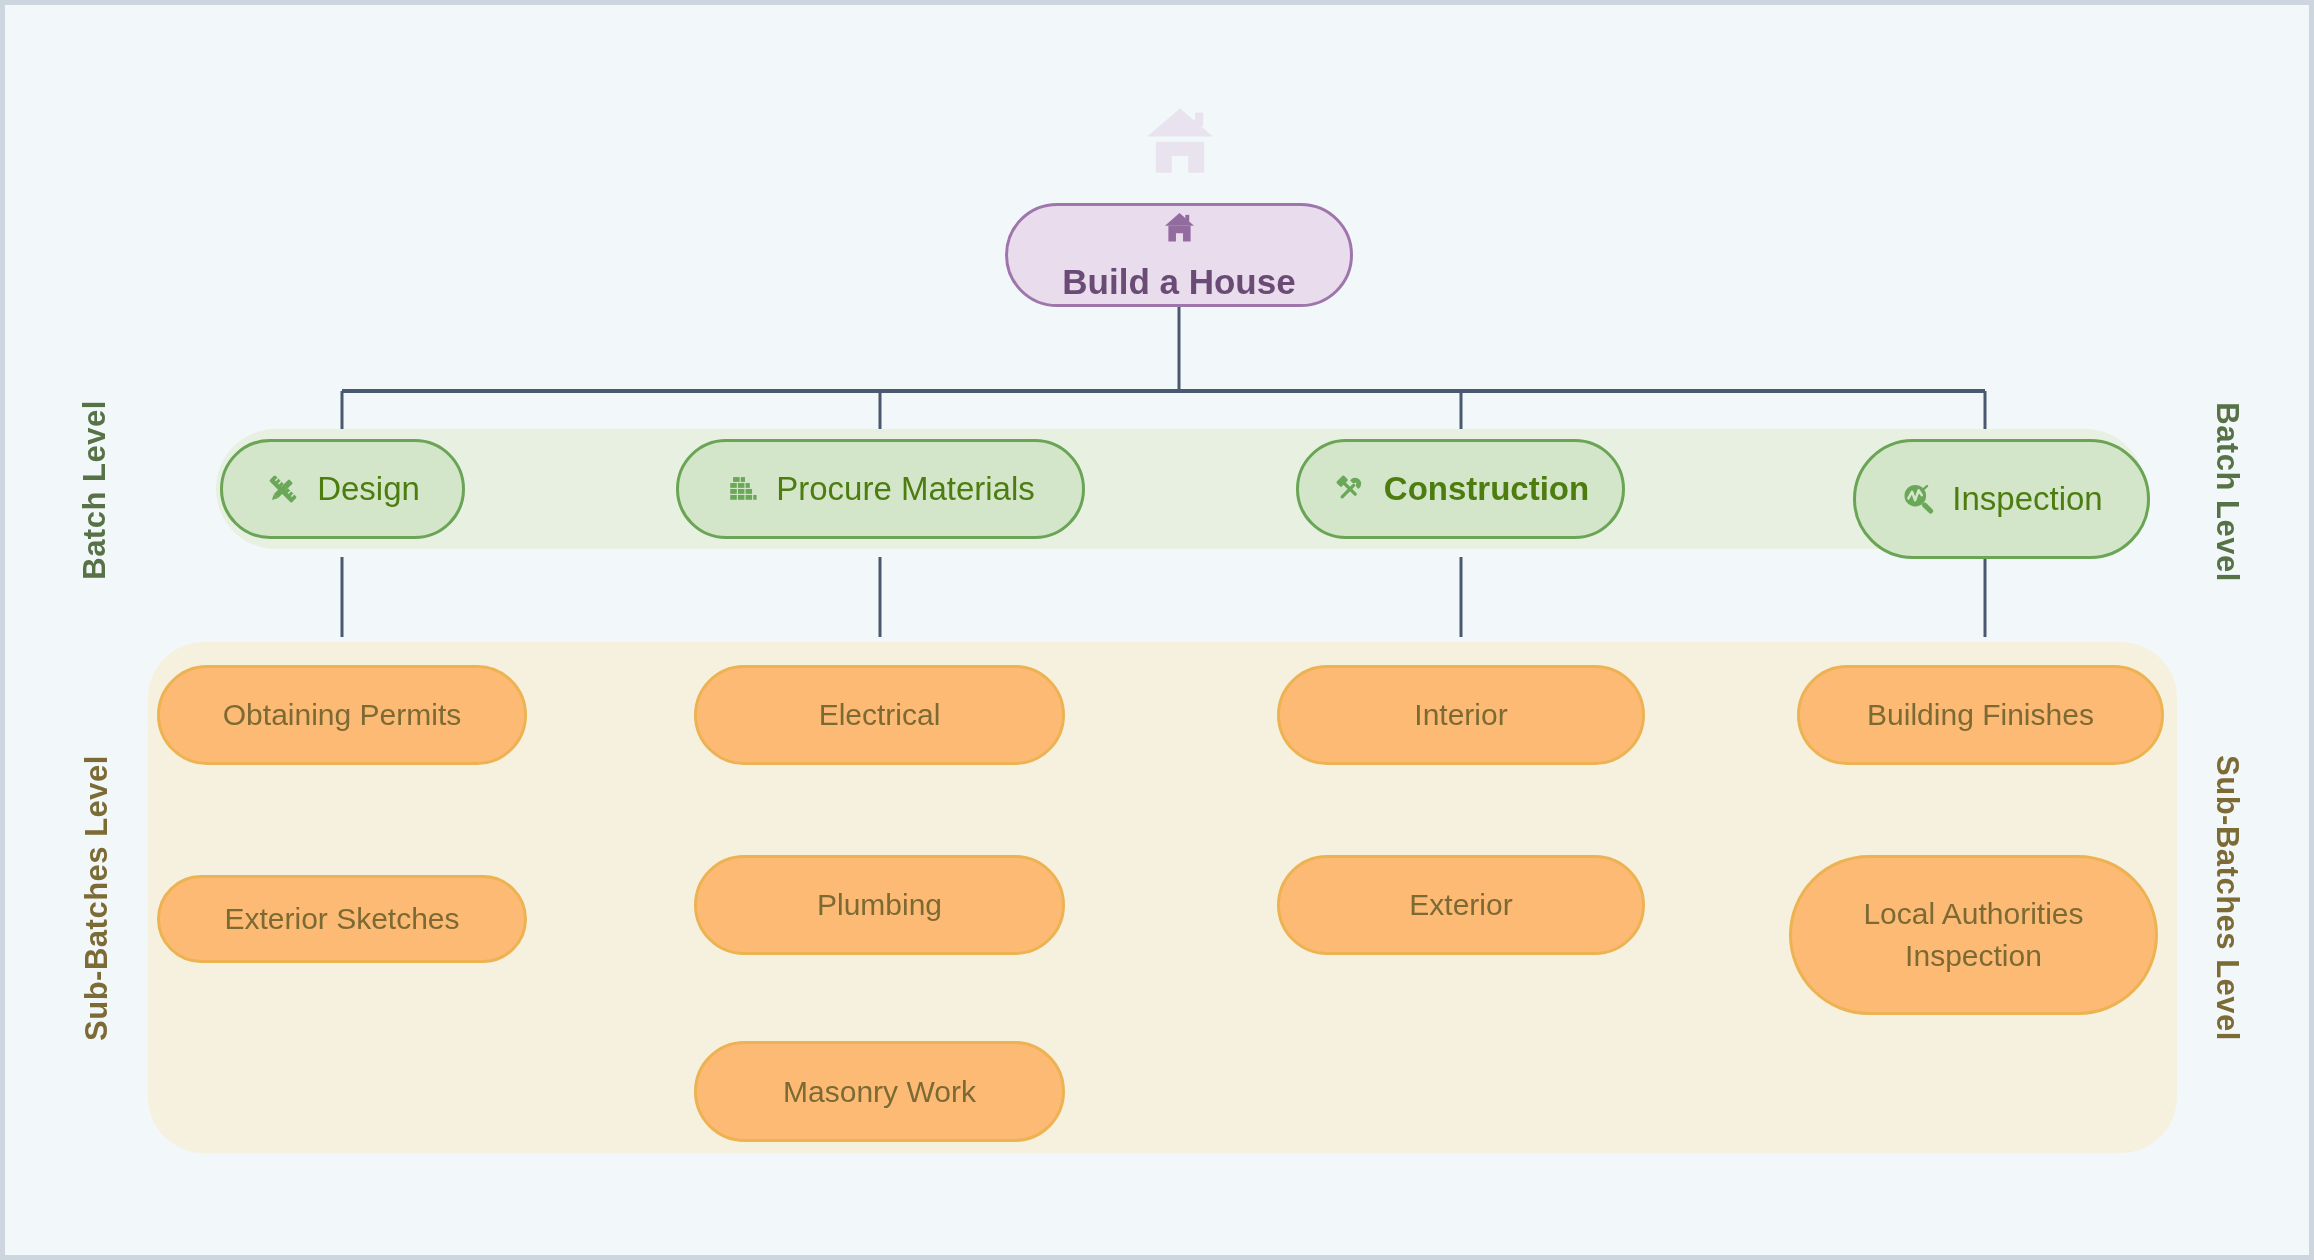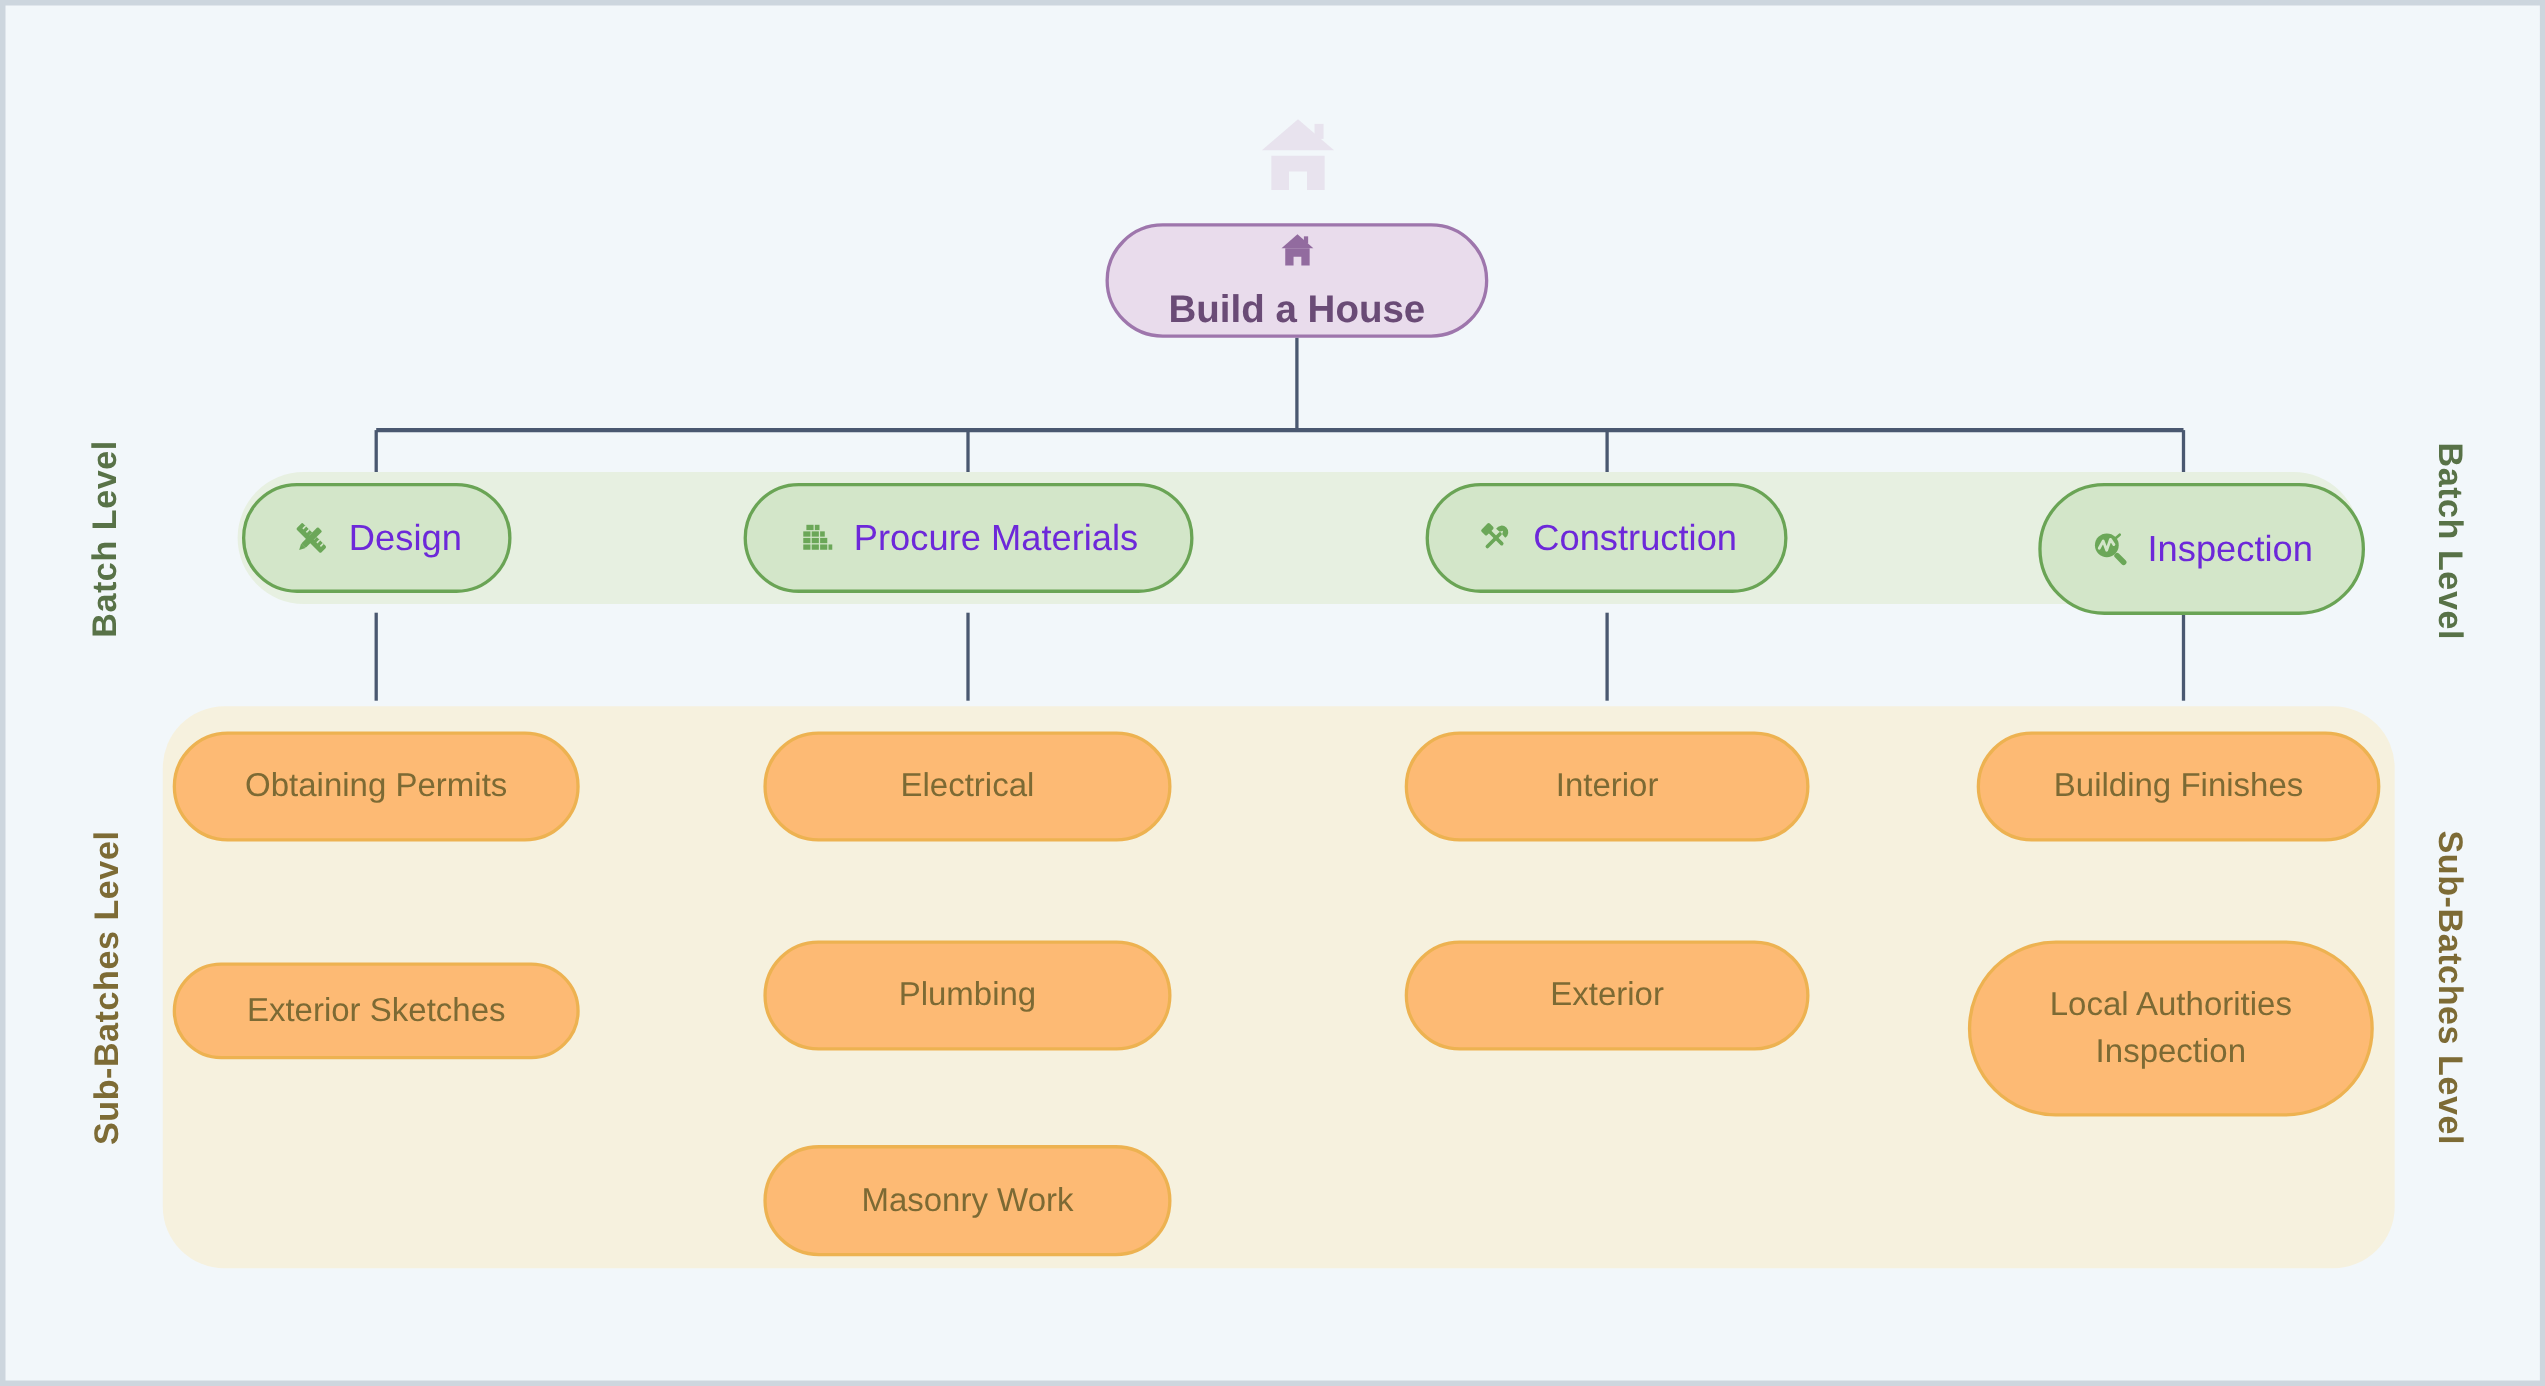--- a/index.html
+++ b/index.html
@@ -15,21 +15,21 @@
   .pill{
     position:absolute;display:flex;align-items:center;justify-content:center;
     gap:16px;border-radius:999px;box-sizing:border-box;white-space:nowrap;
   }
   .pill.purple{
     left:1000px;top:198px;width:348px;height:104px;
     background:#e9dcec;border:3px solid #9e76ac;color:#6a4b76;
     font-size:35px;font-weight:600;flex-direction:column;
   }
   .pill.green{
-    background:#d3e6c9;border:3px solid #6aa455;color:#6d28d9;
+    background:#d3e6c9;border:3px solid #6aa455;color:#4d7c0f;
     font-size:33px;font-weight:500;
   }
   .pill.orange{
     background:#fdba74;border:3px solid #edb251;color:#7c6a34;
     font-size:30px;font-weight:500;text-align:center;
     white-space:normal;line-height:1.4;padding:0 28px;
   }
   .ic{display:inline-flex;align-items:center;}
   .pill.green .ic{color:#6ba758;}
   .pill.purple .ic{color:#926b9f;}
@@ -37,21 +37,21 @@
   .vlabel{
     position:absolute;font-weight:700;font-size:31px;white-space:nowrap;
     transform:translate(-50%,-50%) rotate(-90deg);letter-spacing:.5px;
   }
   .vlabel.right{transform:translate(-50%,-50%) rotate(90deg);}
   .vlabel.batch{color:#587247;}
   .vlabel.sub{color:#7d6b35;}
   
   #b0{left:215px;top:434px;width:245px;height:100px;}
   #b1{left:671px;top:434px;width:409px;height:100px;}
-  #b2{left:1291px;top:434px;width:329px;height:100px;}
+  #b2{left:1291px;top:434px;width:329px;height:100px;font-weight:bold;}
   #b3{left:1848px;top:434px;width:297px;height:120px;}
   
   #s00{left:152px;top:660px;width:370px;height:100px;}
   #s01{left:152px;top:850px;width:370px;height:88px;margin-top:20px;}
   #s10{left:689px;top:660px;width:371px;height:100px;}
   #s11{left:689px;top:850px;width:371px;height:100px;}
   #s12{left:689px;top:1036px;width:371px;height:101px;}
   #s20{left:1272px;top:660px;width:368px;height:100px;}
   #s21{left:1272px;top:850px;width:368px;height:100px;}
   #s30{left:1792px;top:660px;width:367px;height:100px;}

